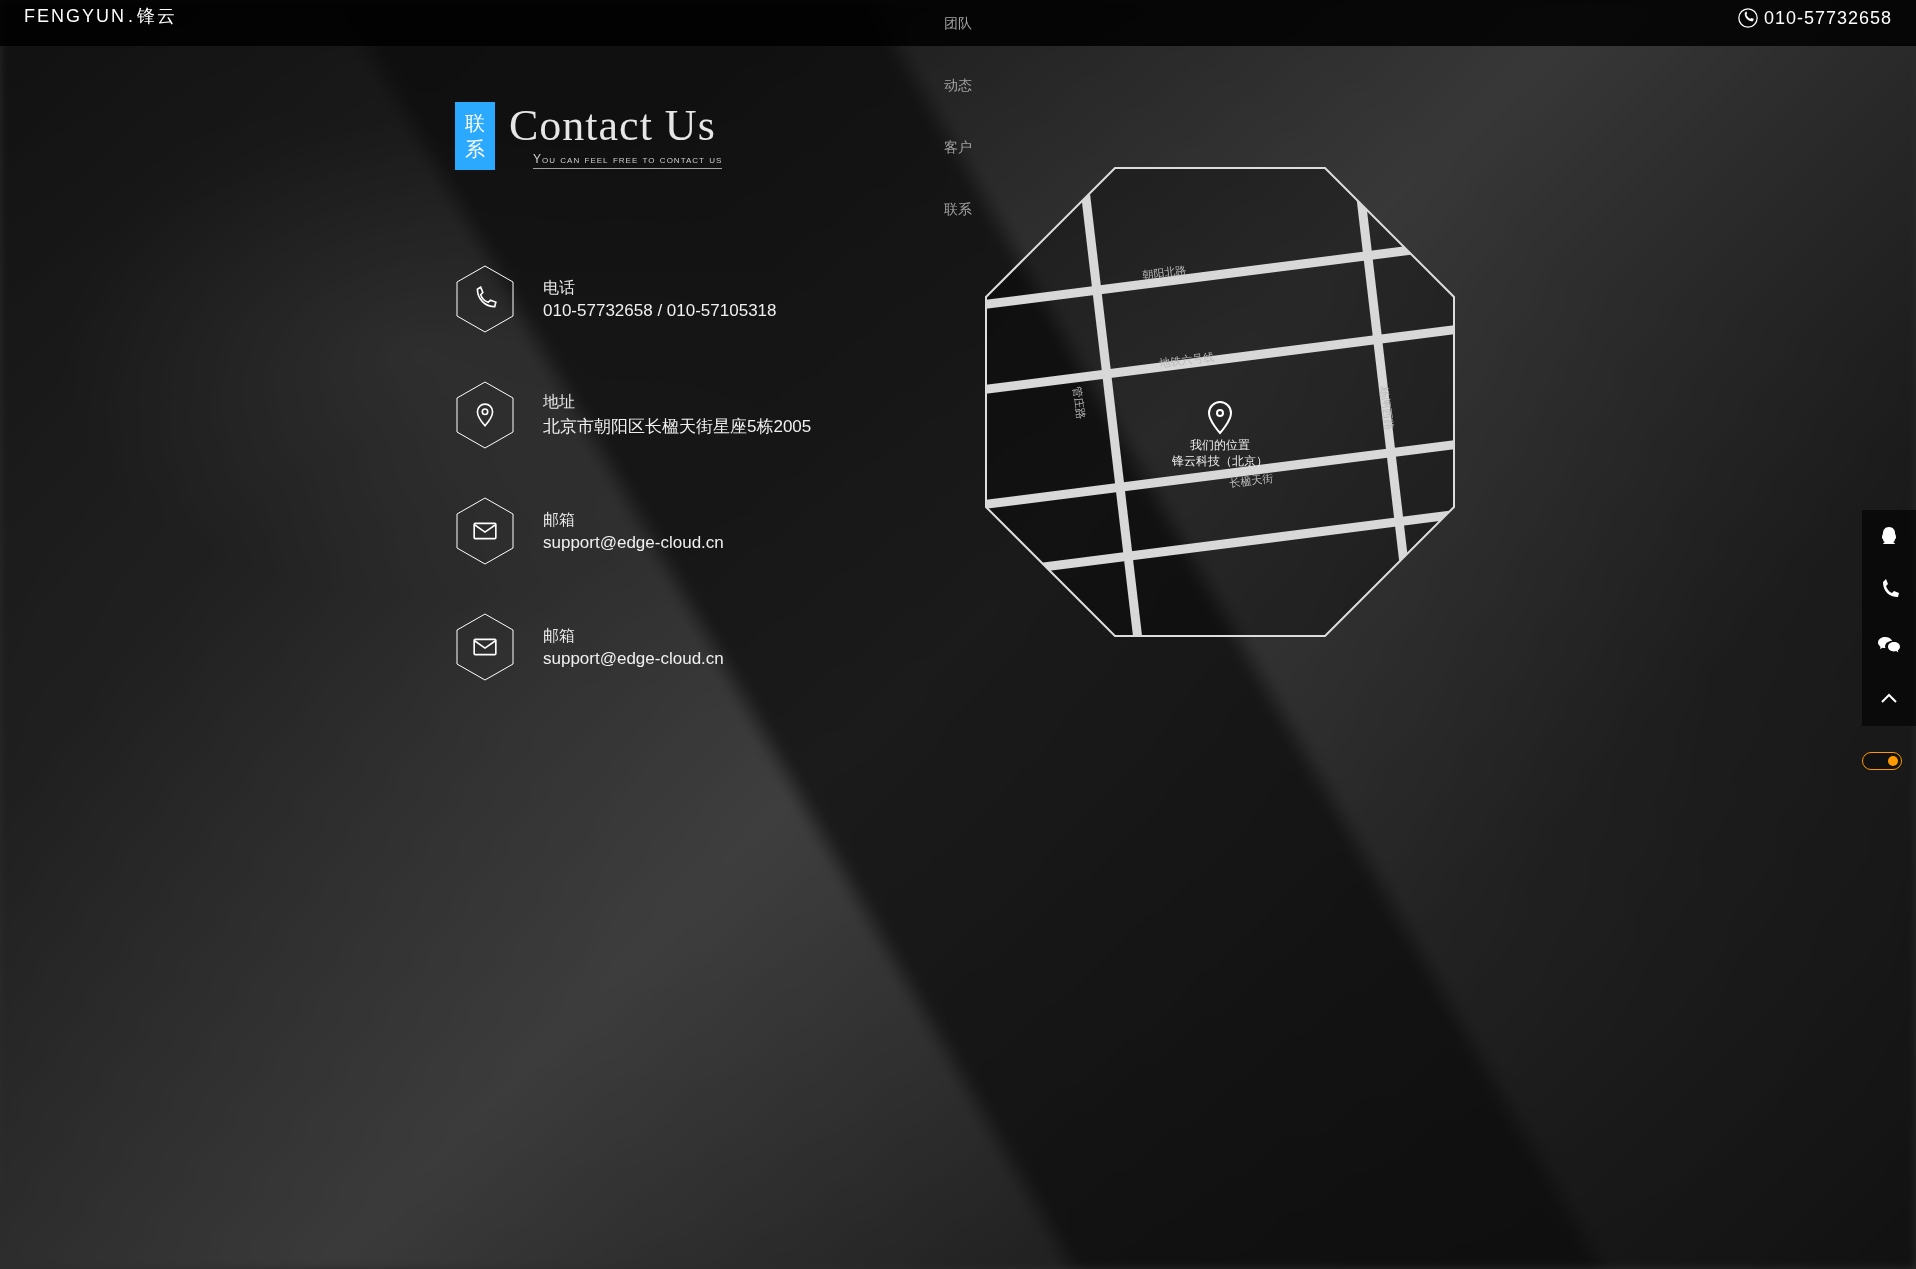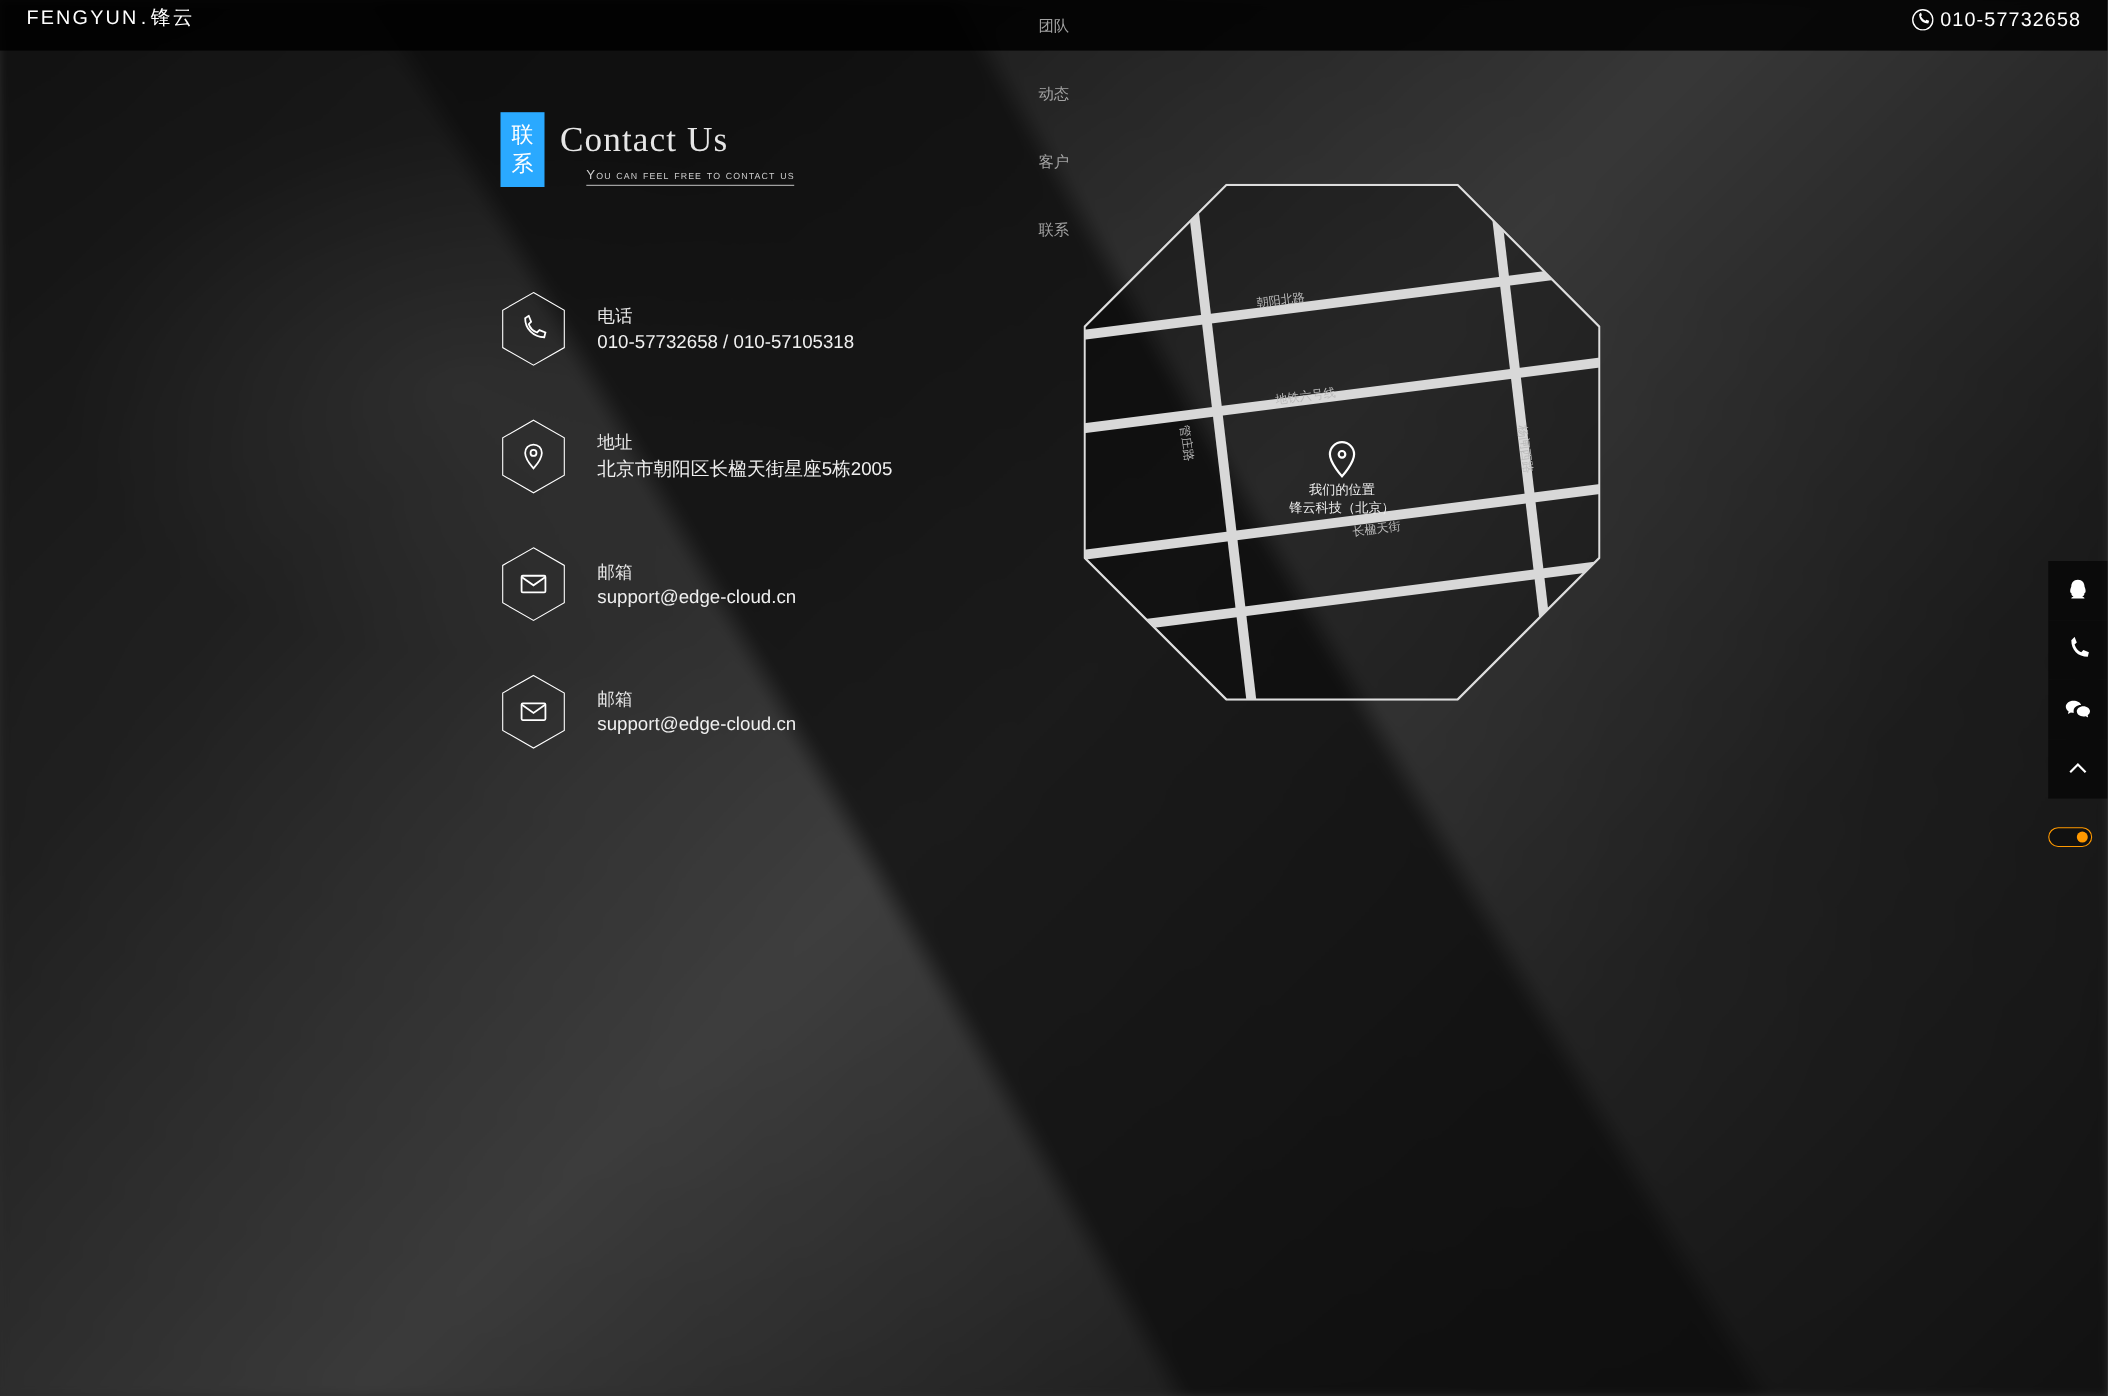--- a/index.html
+++ b/index.html
@@ -60,21 +60,21 @@
     position:absolute; left:455px; top:102px; display:flex; align-items:center; gap:14px;
   }
   .heading .cn-badge {
     width:40px; height:68px; background:#2aa9ff; color:#fff;
     display:flex; flex-direction:column; align-items:center; justify-content:center;
     font-size:20px; line-height:26px; font-weight:400;
   }
   .heading .texts { display:flex; flex-direction:column; }
   .heading .en-title {
     font-family:Georgia,"Times New Roman",serif;
-    font-size:32px; color:#e6e6e6; letter-spacing:1px; line-height:44px;
+    font-size:44px; color:#e6e6e6; letter-spacing:1px; line-height:44px;
   }
   .heading .sub {
     font-size:12px; color:#cfcfcf; letter-spacing:1px;
     font-variant:small-caps;
     border-bottom:1px solid rgba(255,255,255,0.6);
     padding-bottom:2px; width:fit-content;
     margin-top:4px;
     margin-left:24px;
   }
 

